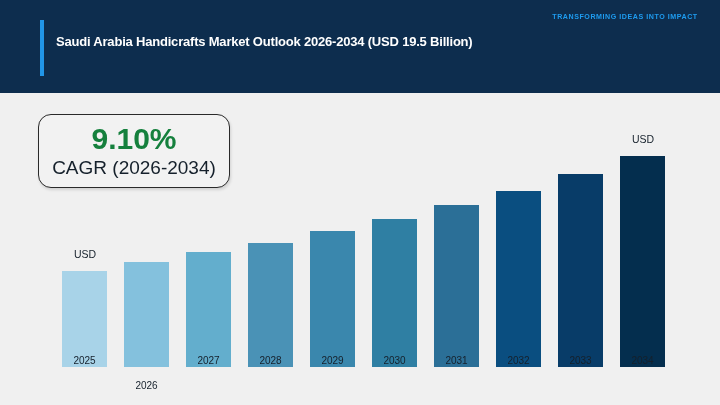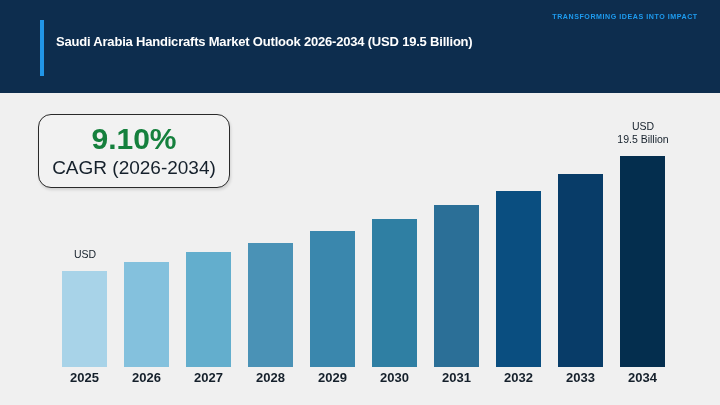--- a/index.html
+++ b/index.html
@@ -124,26 +124,26 @@
     width: 120px;
     left: -37px;
     text-align: center;
     color: #15202b;
     font-size: 10.5px;
     font-weight: normal;
     line-height: 13px;
   }
   .year {
     position: absolute;
-    top: 277px;
+    top: 262px;
     width: 45px;
     text-align: center;
     color: #15202b;
-    font-size: 13px;
-    font-weight: bold;
+    font-size: 10px;
+    font-weight: normal;
   }
 </style>
 </head>
 <body>
 
 <div class="header">
   <div class="title-accent"></div>
   <div class="title">Saudi Arabia Handicrafts Market Outlook 2026-2034 (USD 19.5 Billion)</div>
   <div class="logo">
     <span class="logo-tag">TRANSFORMING IDEAS INTO IMPACT</span>
@@ -160,21 +160,21 @@
       <div class="bar-slot" style="left: 0px; height: 274px;">
         <div class="bar" title="2025: 8.9 USD Billion" style="height: 96px; background: rgb(168, 211, 232);"></div>
         <div class="bar-callout" style="bottom: 106px;">
           <div>USD</div>
         </div>
       </div>
       <div class="year" style="left: 0px;">2025</div>
       <div class="bar-slot" style="left: 62px; height: 274px;">
         <div class="bar" title="2026: 9.7 USD Billion" style="height: 105px; background: rgb(132, 193, 221);"></div>
       </div>
-      <div class="year" style="left: 62px;">2026</div>
+      <div class="year" style="left: 62px; margin-top: 25px;">2026</div>
       <div class="bar-slot" style="left: 124px; height: 274px;">
         <div class="bar" title="2027: 10.6 USD Billion" style="height: 115px; background: rgb(99, 174, 205);"></div>
       </div>
       <div class="year" style="left: 124px;">2027</div>
       <div class="bar-slot" style="left: 186px; height: 274px;">
         <div class="bar" title="2028: 11.5 USD Billion" style="height: 124px; background: rgb(74, 146, 182);"></div>
       </div>
       <div class="year" style="left: 186px;">2028</div>
       <div class="bar-slot" style="left: 248px; height: 274px;">
         <div class="bar" title="2029: 12.6 USD Billion" style="height: 136px; background: rgb(58, 135, 173);"></div>
@@ -193,18 +193,17 @@
       </div>
       <div class="year" style="left: 434px;">2032</div>
       <div class="bar-slot" style="left: 496px; height: 274px;">
         <div class="bar" title="2033: 17.8 USD Billion" style="height: 193px; background: rgb(8, 60, 104);"></div>
       </div>
       <div class="year" style="left: 496px;">2033</div>
       <div class="bar-slot" style="left: 558px; height: 274px;">
         <div class="bar" title="2034: 19.5 USD Billion" style="height: 211px; background: rgb(4, 46, 78);"></div>
         <div class="bar-callout" style="bottom: 221px;">
           <div>USD</div>
-          <div>19.5 Billion</div>
         </div>
       </div>
       <div class="year" style="left: 558px;">2034</div>
     </div>
 </div>
 
 </body></html>

